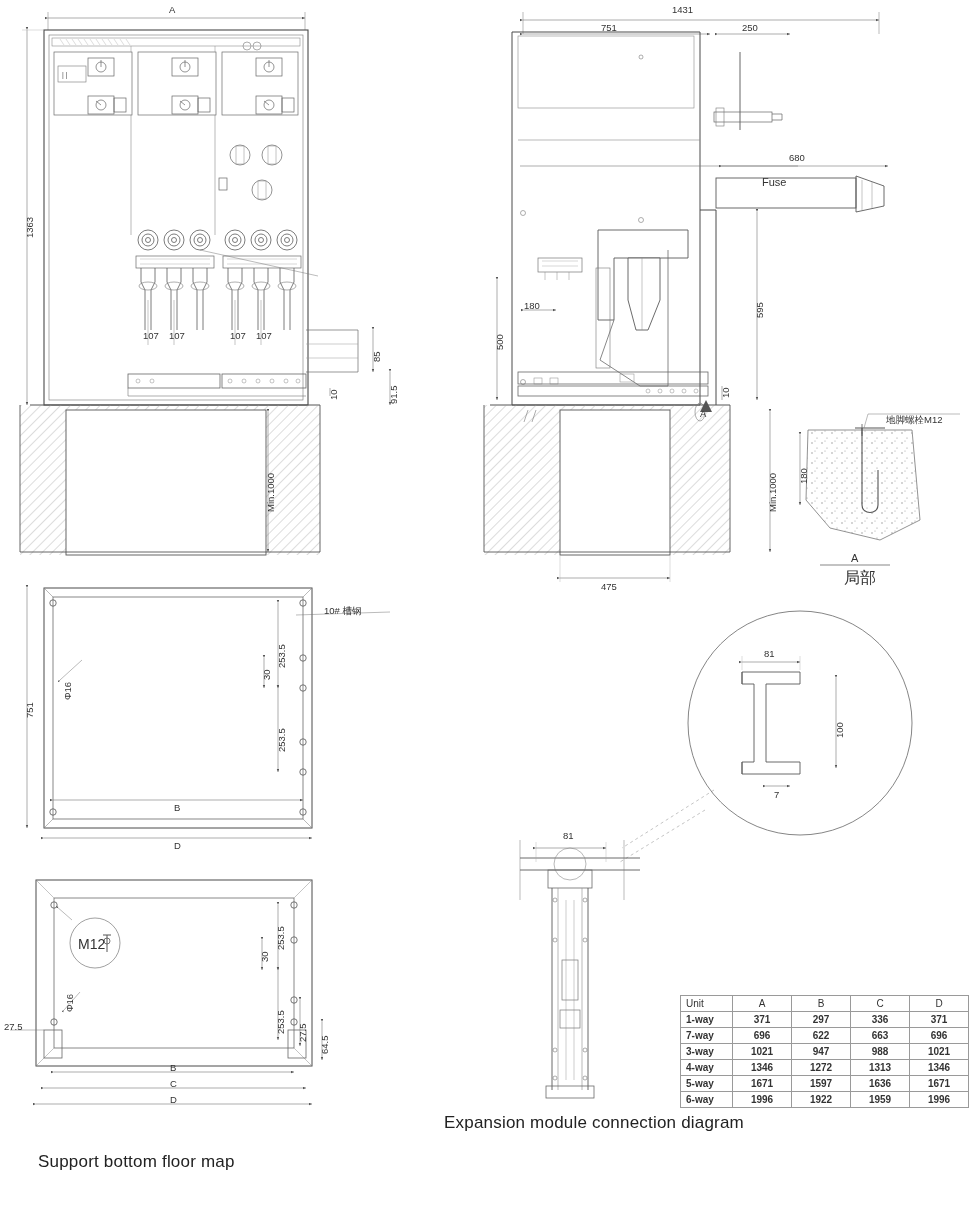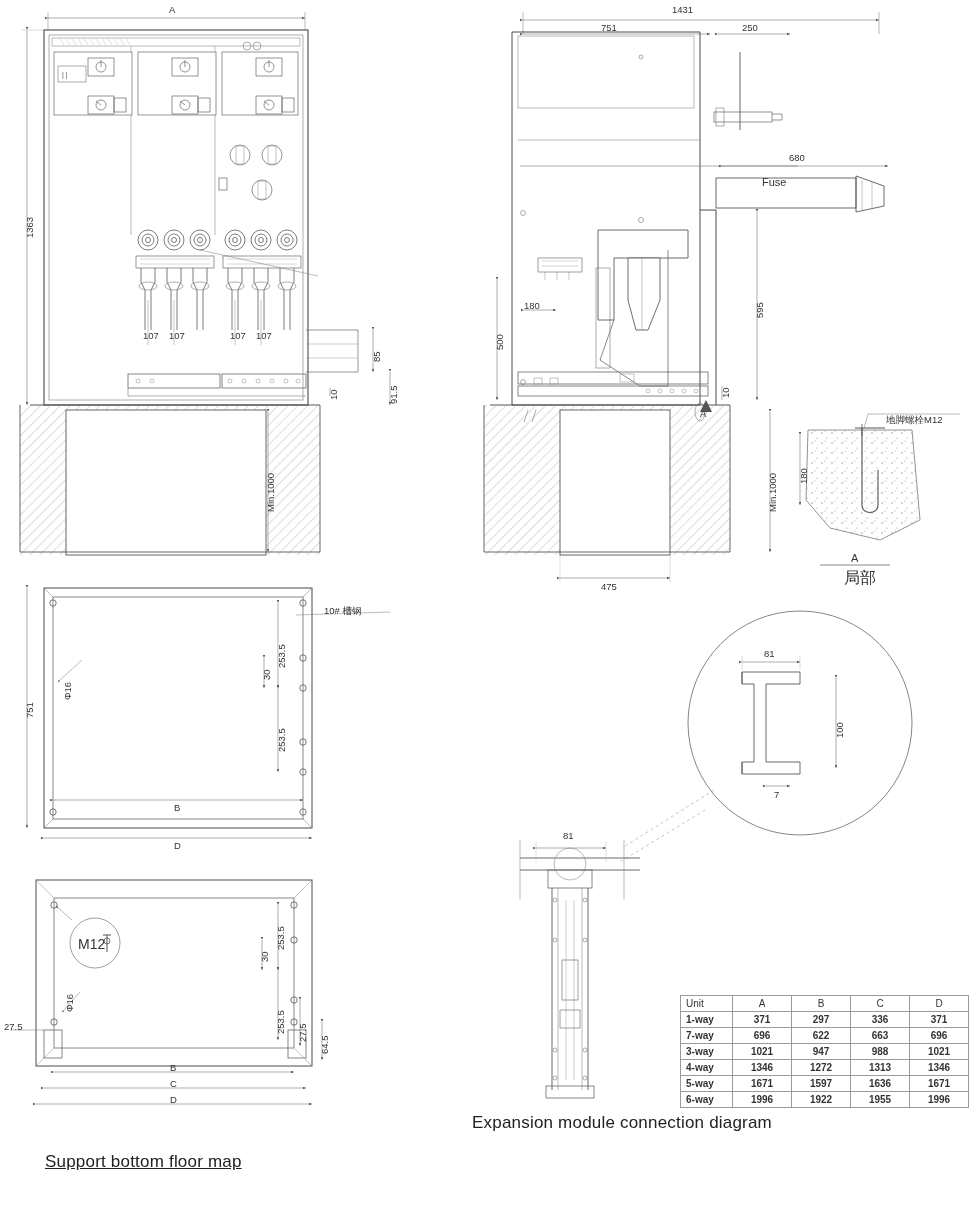--- a/index.html
+++ b/index.html
@@ -438,22 +438,22 @@
 <div class="dim" style="left:4px;top:1021px;">27.5</div>
 <div class="dim" style="left:170px;top:1062px;">B</div>
 <div class="dim" style="left:170px;top:1078px;">C</div>
 <div class="dim" style="left:170px;top:1094px;">D</div>
 
 <div class="dim" style="left:764px;top:648px;">81</div>
 <div class="dimv" style="left:834px;top:738px;">100</div>
 <div class="dim" style="left:774px;top:789px;">7</div>
 <div class="dim" style="left:563px;top:830px;">81</div>
 
-<div class="cap" style="left:45px;top:1152px;text-decoration:underline;">Support bottom floor map</div>
-<div class="cap" style="left:444px;top:1113px;margin-left:28px;">Expansion module connection diagram</div>
+<div class="cap" style="left:38px;top:1152px;">Support bottom floor map</div>
+<div class="cap" style="left:444px;top:1113px;">Expansion module connection diagram</div>
 
 <table class="tbl">
   <thead>
     <tr>
       <th>Unit</th>
       <th>A</th>
       <th>B</th>
       <th>C</th>
       <th>D</th>
     </tr>
@@ -491,19 +491,19 @@
       <td>5-way</td>
       <td>1671</td>
       <td>1597</td>
       <td>1636</td>
       <td>1671</td>
     </tr>
     <tr>
       <td>6-way</td>
       <td>1996</td>
       <td>1922</td>
-      <td>1955</td>
+      <td>1959</td>
       <td>1996</td>
     </tr>
   </tbody>
 </table>
 
 </div>
 
 </body></html>

